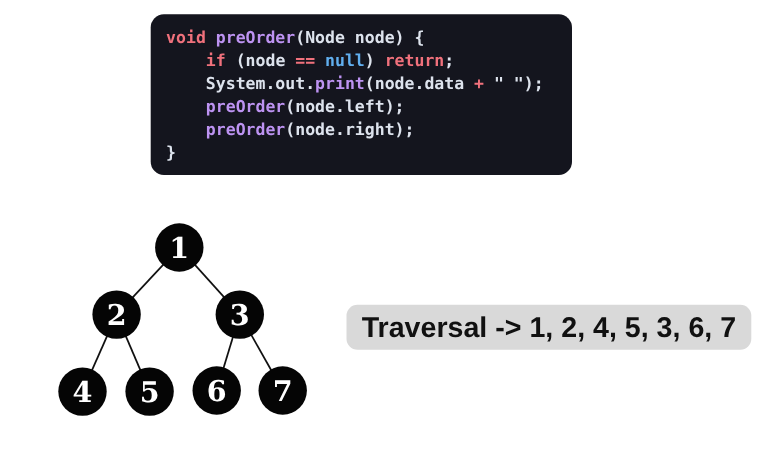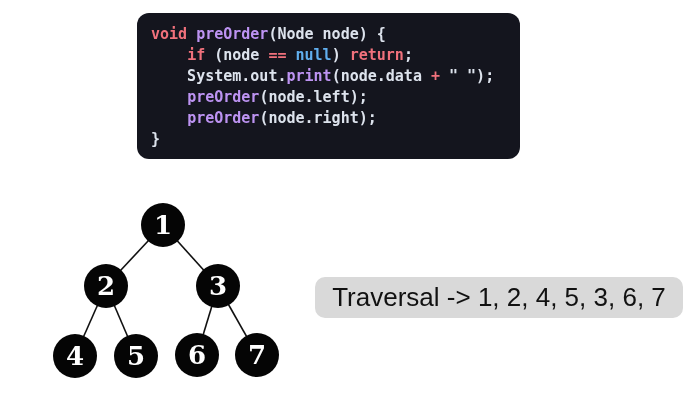--- a/index.html
+++ b/index.html
@@ -53,21 +53,21 @@
     height: 41px;
     box-sizing: border-box;
     background: var(--trav-bg, #d9d9d9);
     border-radius: 10px;
     display: flex;
     align-items: center;
     justify-content: center;
   }
   .traversal-text {
     font-family: "Liberation Sans", sans-serif;
-    font-weight: normal;
+    font-weight: bold;
     font-size: 26px;
     color: var(--trav-fg, #111111);
     white-space: nowrap;
   }
 </style>
 </head>
 <body>
 
 <div class="stage" style="background: rgb(255, 255, 255); border-radius: 26px;">
 

